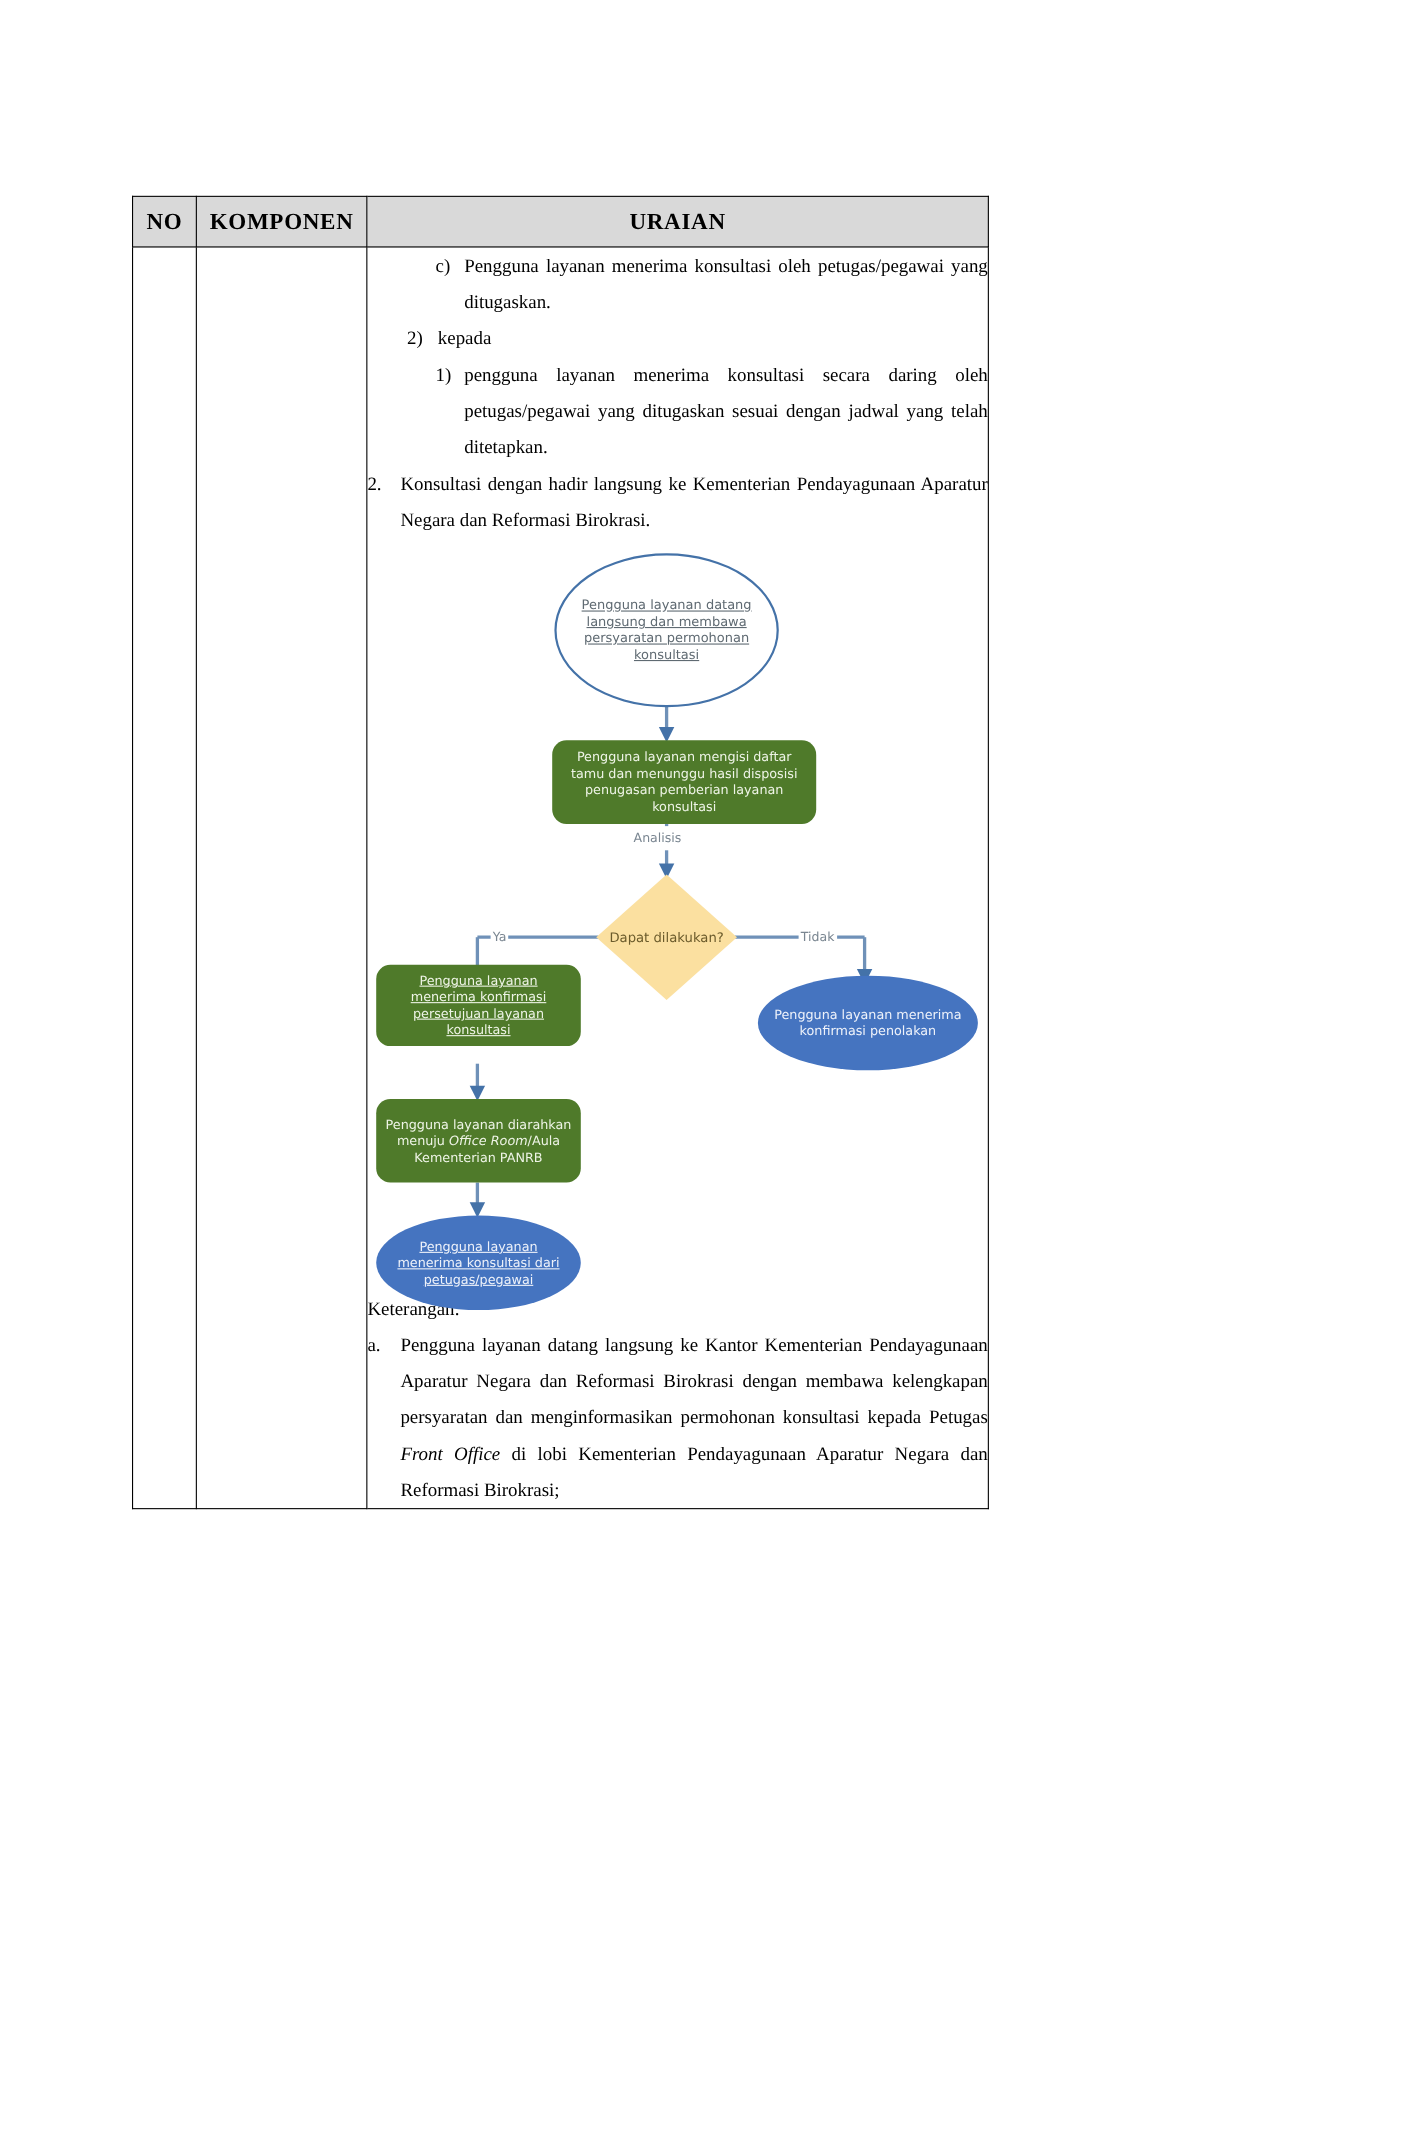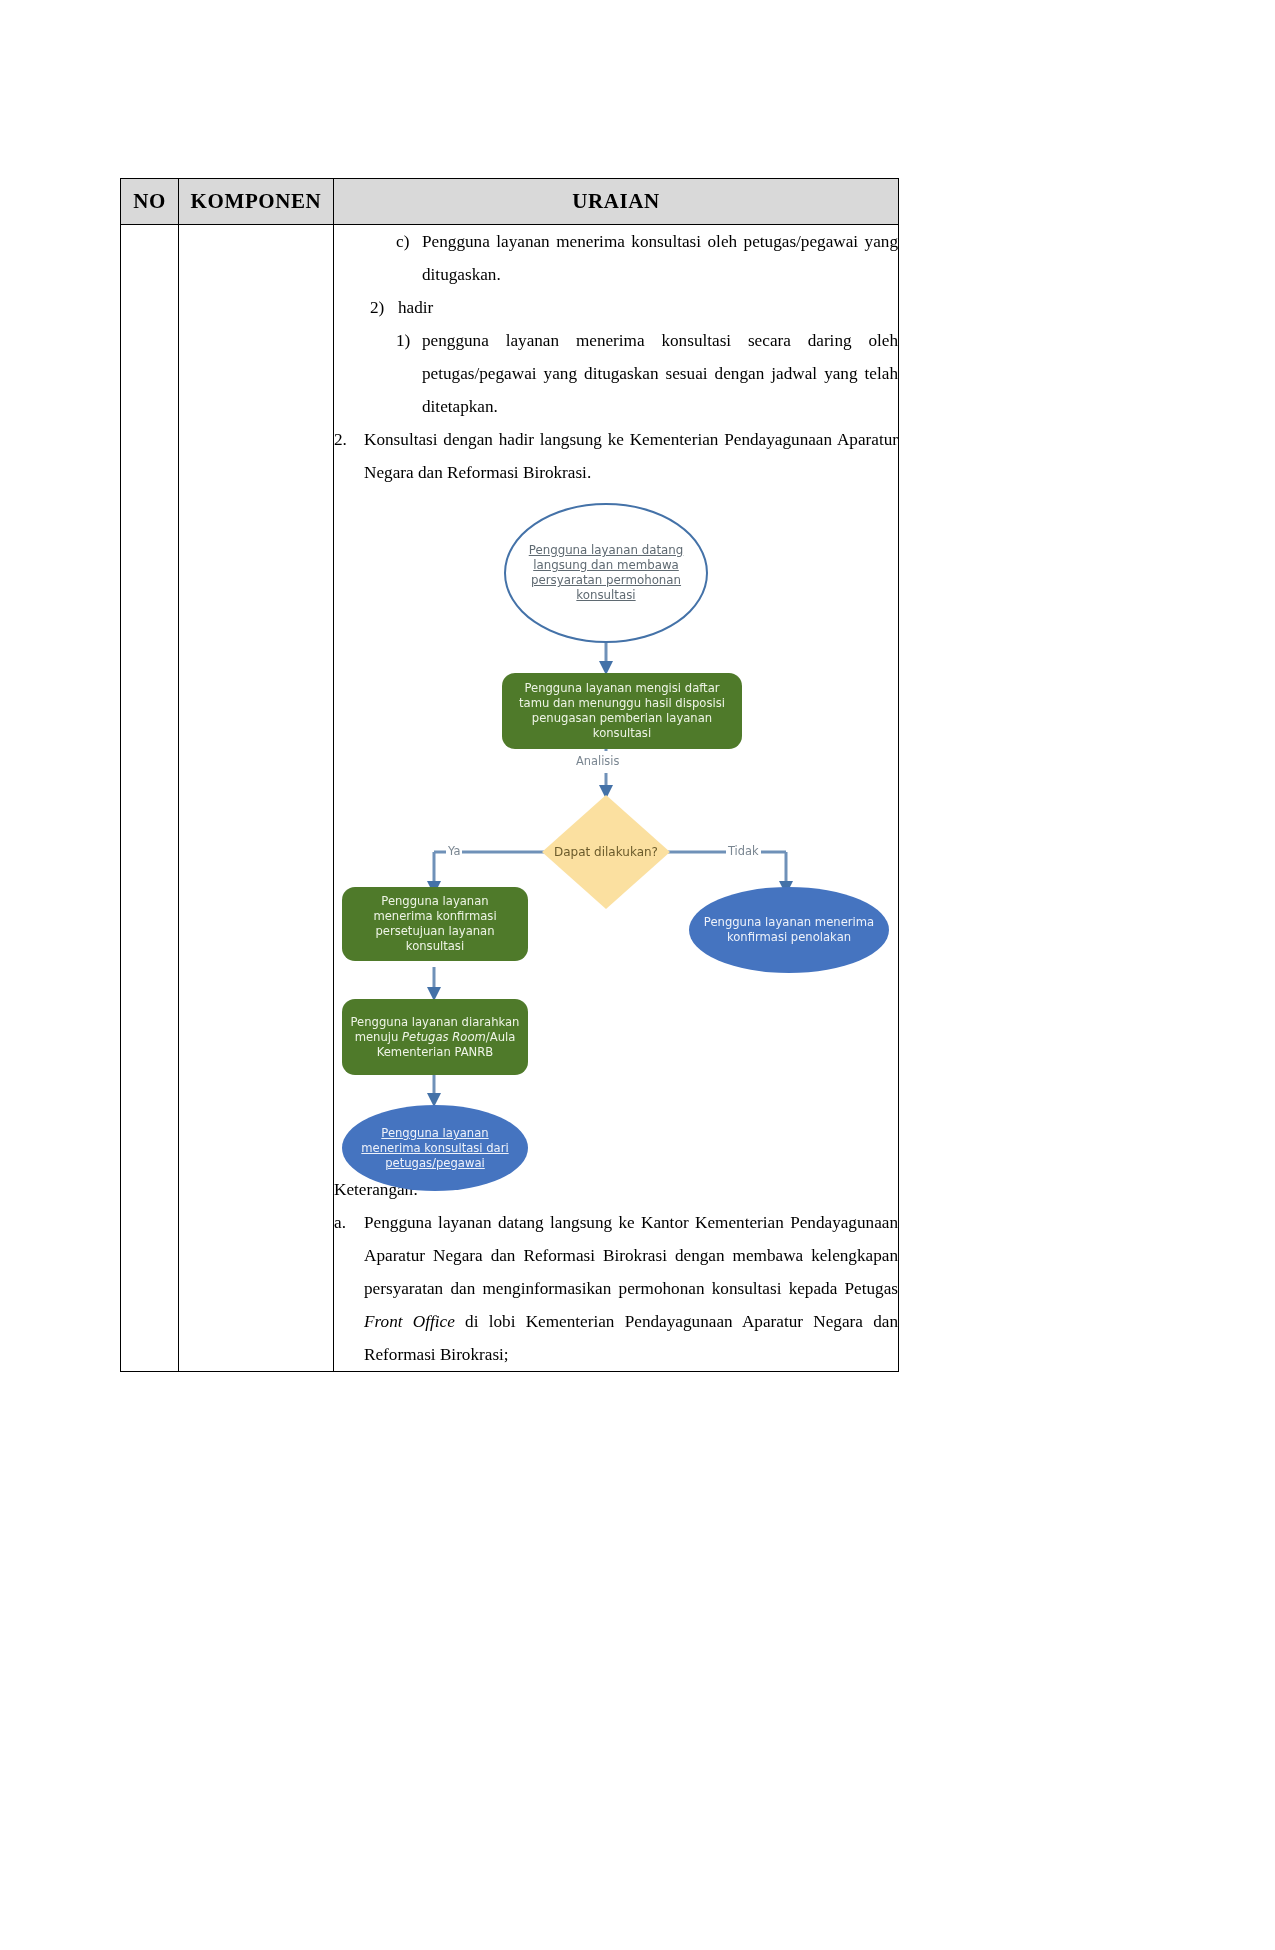--- a/index.html
+++ b/index.html
@@ -173,21 +173,21 @@
 
           <ul class="plain">
 
             <li class="li-row lvl-c">
               <span class="li-mark">c)</span>
               <span class="li-body">Pengguna layanan menerima konsultasi oleh petugas/pegawai yang ditugaskan.</span>
             </li>
 
             <li class="li-row lvl-2">
               <span class="li-mark">2)</span>
-              <span class="li-body">hadir</span>
+              <span class="li-body">kepada</span>
             </li>
 
             <li class="li-row lvl-1in">
               <span class="li-mark">1)</span>
               <span class="li-body">pengguna layanan menerima konsultasi secara daring oleh petugas/pegawai yang ditugaskan sesuai dengan jadwal yang telah ditetapkan.</span>
             </li>
 
             <li class="li-row lvl-num">
               <span class="li-mark">2.</span>
               <span class="li-body">Konsultasi dengan hadir langsung ke Kementerian Pendayagunaan Aparatur Negara dan Reformasi Birokrasi.</span>
@@ -230,30 +230,30 @@
             </div>
 
             <div class="fc-edge-label" style="left:240px; top:256px;">Analisis</div>
 
             <div class="fc-diamond-label" style="left:208px; top:300px; width:128px; height:114px;">Dapat dilakukan?</div>
 
             <div class="fc-edge-label" style="left:112px; top:346px;">Ya</div>
 
             <div class="fc-edge-label" style="left:392px; top:346px;">Tidak</div>
 
-            <div class="fc-node fc-rect-green" style="left:8px; top:392px; width:186px; height:74px;">
+            <div class="fc-node fc-rect-green" style="left:8px; top:382px; width:186px; height:74px;text-decoration:underline;">
               <span>Pengguna layanan menerima konfirmasi persetujuan layanan konsultasi</span>
             </div>
 
             <div class="fc-node fc-ellipse-blue" style="left:355px; top:392px; width:200px; height:86px;">
               <span>Pengguna layanan menerima konfirmasi penolakan</span>
             </div>
 
             <div class="fc-node fc-rect-green" style="left:8px; top:504px; width:186px; height:76px;">
-              <span><span>Pengguna layanan diarahkan menuju </span><span class="fc-italic">Petugas Room</span><span>/Aula Kementerian PANRB</span></span>
+              <span><span>Pengguna layanan diarahkan menuju </span><span class="fc-italic">Office Room</span><span>/Aula Kementerian PANRB</span></span>
             </div>
 
             <div class="fc-node fc-ellipse-blue" style="left:8px; top:610px; width:186px; height:86px;text-decoration:underline;">
               <span>Pengguna layanan menerima konsultasi dari petugas/pegawai</span>
             </div>
 
           </div>
 
           <div class="keterangan">Keterangan:</div>
 

